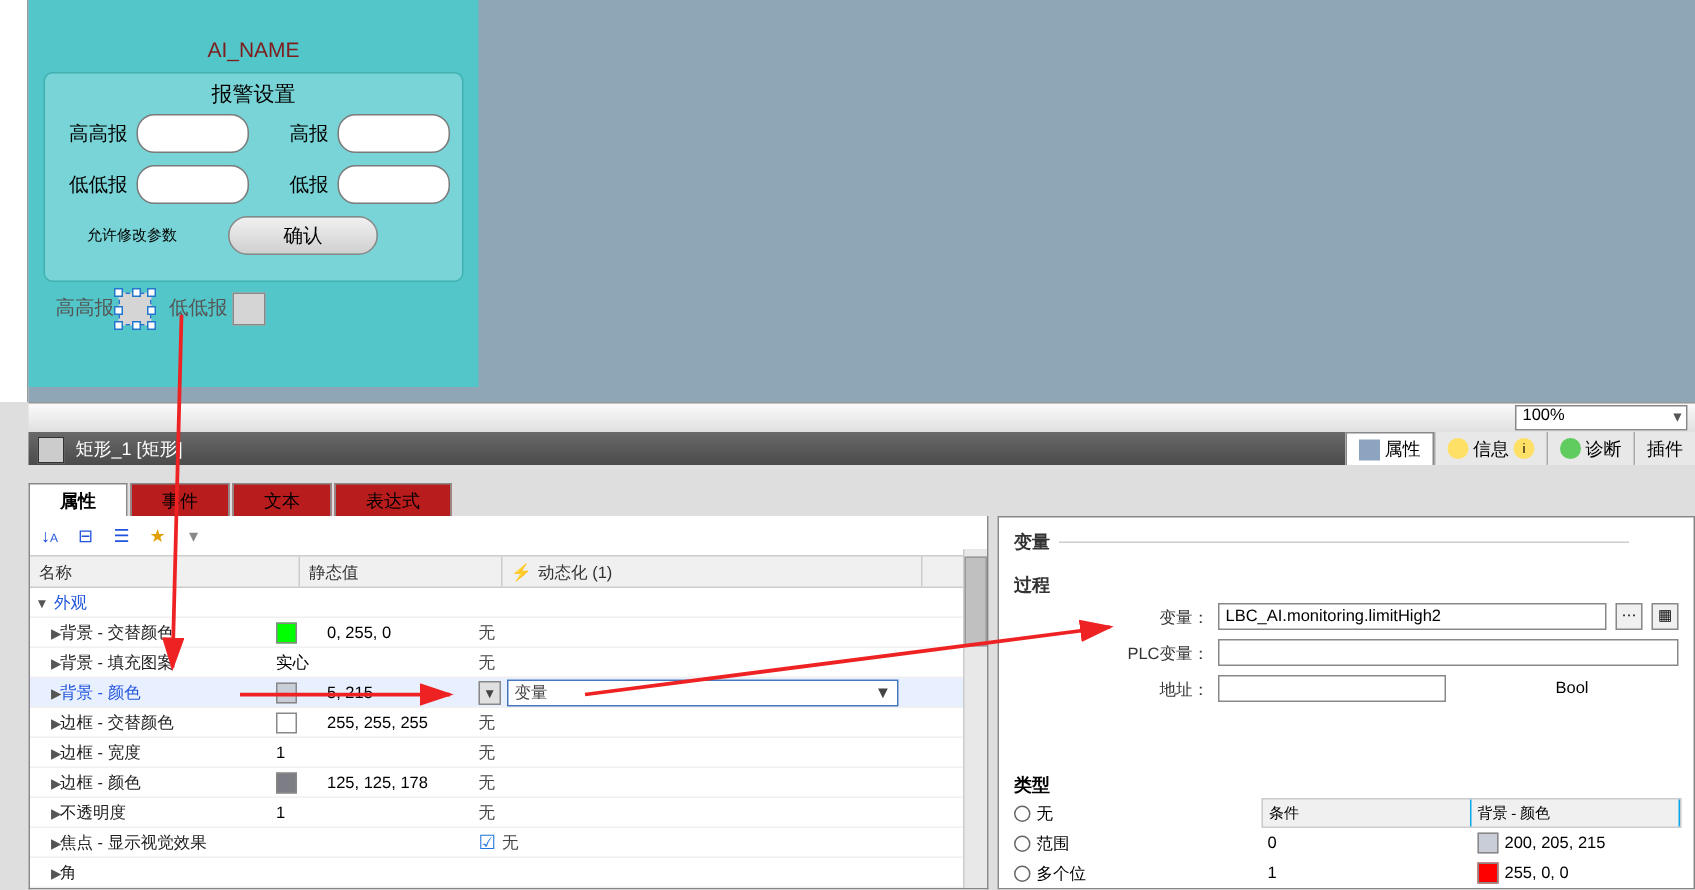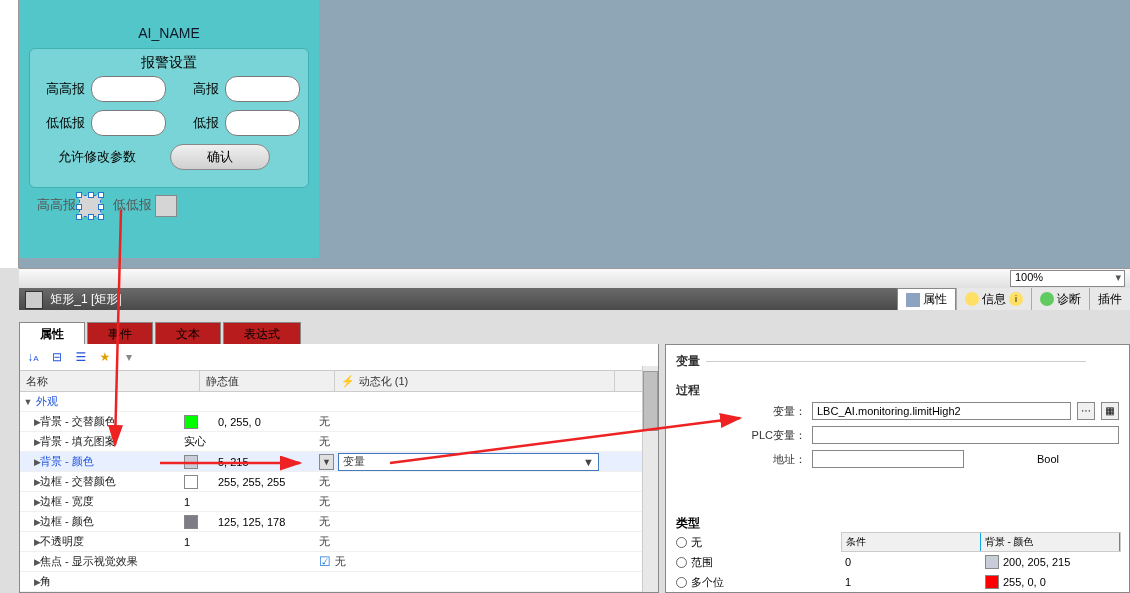--- a/index.html
+++ b/index.html
@@ -2,28 +2,28 @@
 <html><head>
 <meta charset="utf-8">
 <style>
   * { box-sizing: border-box; font-family: "Microsoft YaHei", Arial, sans-serif; }
   body { margin: 0; padding: 0; background: #dedede; width: 1130px; height: 593px; overflow: hidden; font-size: 12px; position: relative; }
   
   .canvas-area { position: absolute; left: 19px; top: 0; width: 1111px; height: 268px; background: #8fa6b7; }
   .canvas-ruler-left { position: absolute; left: 0; top: 0; width: 19px; height: 268px; background: #fff; border-right: 1px solid #999; }
   
   .hmi-block { position: absolute; left: 0; top: 0; width: 300px; height: 258px; background: #52c6c8; }
-  .hmi-name { text-align: center; margin-top: 25px; font-size: 14px; color: #0f172a; }
+  .hmi-name { text-align: center; margin-top: 25px; font-size: 14px; color: #7f1d1d; }
   .alarm-panel { position: absolute; left: 10px; top: 48px; width: 280px; height: 140px; background: #78d4d6; border: 1px solid #40b0b0; border-radius: 6px; }
   .alarm-title { text-align: center; font-size: 14px; padding-top: 5px; color: #000; }
   .alarm-row { display: flex; align-items: center; padding: 4px 8px; gap: 6px; }
   .alarm-label { font-size: 13px; color: #000; width: 47px; text-align: right; }
   .alarm-field { width: 75px; height: 26px; background: #fff; border: 1px solid #7a7a7a; border-radius: 12px; }
   .confirm-btn { width: 100px; height: 26px; background: linear-gradient(#f0f0f0,#d0d0d0); border: 1px solid #888; border-radius: 13px; font-size: 13px; text-align: center; line-height: 24px; margin-left: 28px; cursor: pointer; }
-  .allow-label { font-size: 13px; padding-left: 20px; }
+  .allow-label { font-size: 10px; padding-left: 20px; }
   
   .indicator-strip { position: absolute; left: 10px; top: 195px; width: 225px; height: 55px; }
   .ind-label { font-size: 13px; color: #555; display: inline-block; width: 47px; text-align: right; }
   .ind-box { display: inline-block; width: 22px; height: 22px; background: #d5d5d5; border: 1px solid #888; vertical-align: middle; }
   .ind-selected { border: 1px dashed #2277cc; position: relative; }
   .sel-handle { position: absolute; width: 6px; height: 6px; background: #fff; border: 1px solid #2277cc; }
   
   .zoom-bar { position: absolute; left: 19px; top: 268px; width: 1111px; height: 20px; background: linear-gradient(#fafafa,#e0e0e0); border-top: 1px solid #999; }
   .zoom-dropdown { position: absolute; right: 5px; top: 1px; width: 115px; height: 17px; background: #fff; border: 1px solid #888; font-size: 11px; padding-left: 4px; }
   .zoom-dropdown::after { content: "▾"; float: right; padding-right: 3px; color: #555; }

